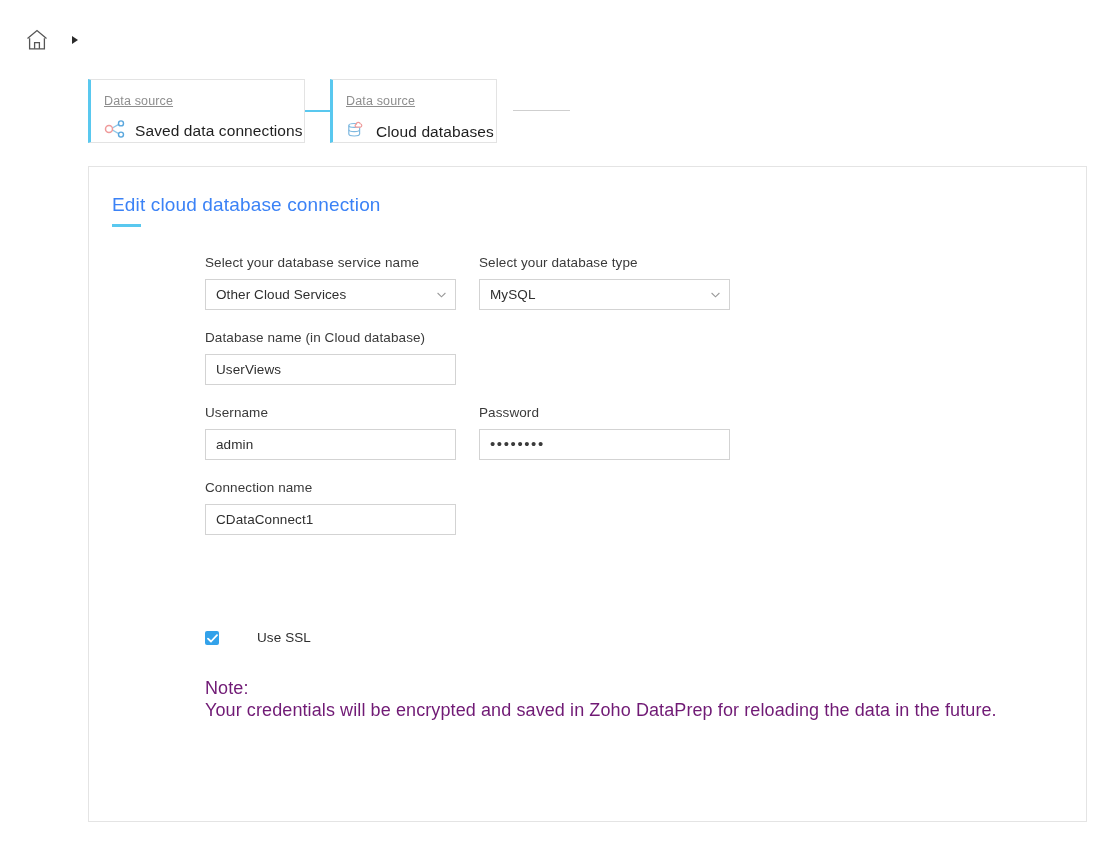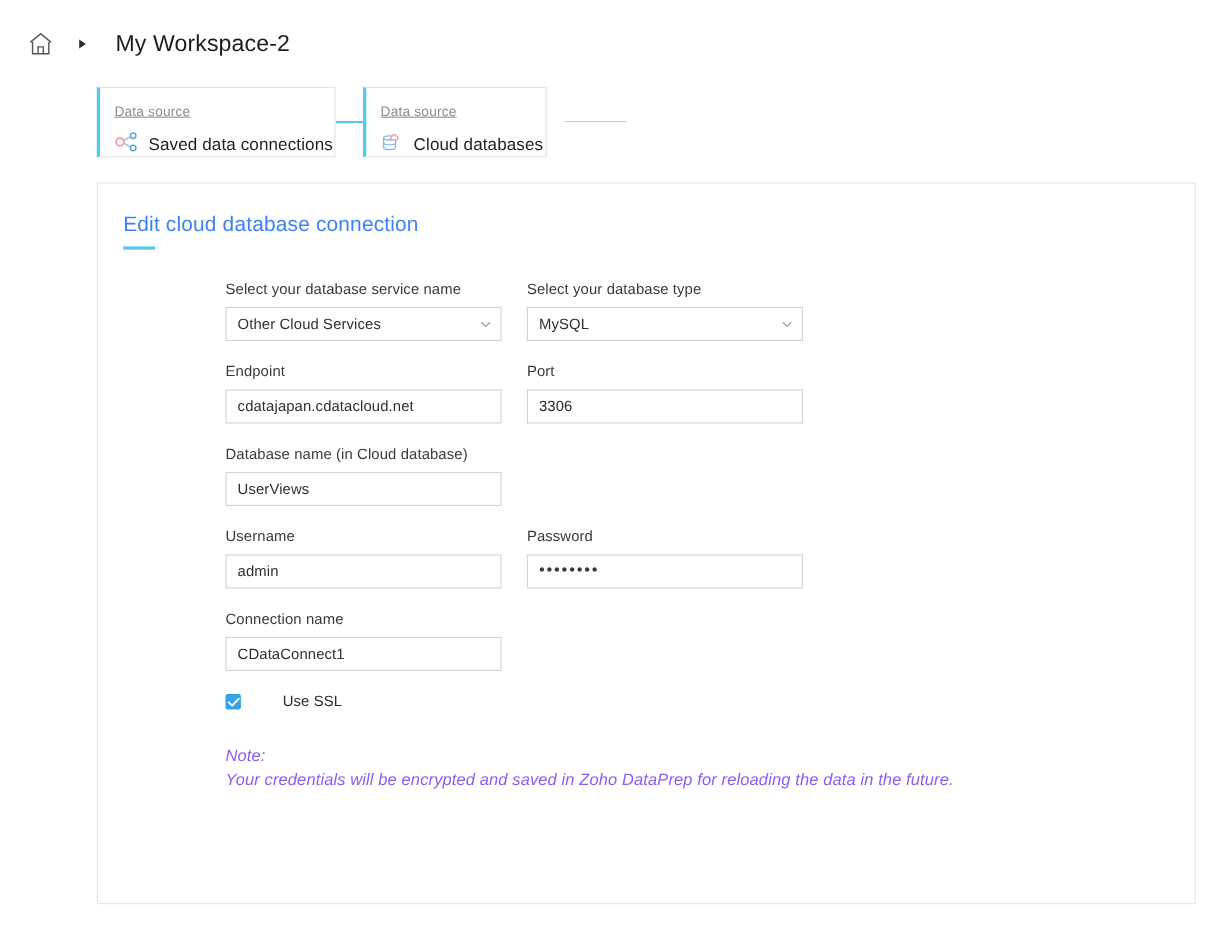--- a/index.html
+++ b/index.html
@@ -168,26 +168,25 @@
     font-size: 13.5px;
     color: #2e2e2e;
     letter-spacing: .1px;
     white-space: nowrap;
   }
 
   
   #note {
     position: absolute;
     left: 116px; top: 510px;
-    font-size: 15px;
-    color: #8b5cf6;
+    font-size: 18px;
+    color: #701a75;
     line-height: 22px;
     letter-spacing: .1px;
     white-space: nowrap;
-    font-style: italic;
   }
 
   
   #actions {
     position: absolute;
     left: 405px; top: 601px;
     display: flex;
     align-items: center;
   }
   .btn {
@@ -219,21 +218,20 @@
 
 <div id="breadcrumb">
   <span>
     <svg id="home-icon" viewBox="0 0 26 26" fill="none" stroke="#555" stroke-width="1.3">
       <path d="M3.5 11.5 L13 3.6 L22.5 11.5"></path>
       <path d="M5.6 11.2 V21.8 H20.4 V11.2"></path>
       <path d="M10.6 21.8 V15.6 H15.4 V21.8"></path>
     </svg>
   </span>
   <span id="crumb-sep"></span>
-  <span id="workspace-title">My Workspace-2</span>
 </div>
 
 <div id="flow">
 
   <div id="flow-connector"></div>
   <div id="flow-tail"></div>
 
   <div class="flow-card" id="card-saved">
     <div class="flow-kicker">Data source</div>
     <div class="flow-main">
@@ -287,34 +285,20 @@
         <div class="field-label">Select your database type</div>
         <div class="field-box">
           <span class="field-value">MySQL</span>
           <svg class="chev" viewBox="0 0 9 6" fill="none" stroke="#9a9a9a" stroke-width="1.1">
               <path d="M0.6 1 L4.5 4.8 L8.4 1"></path>
             </svg>
         </div>
       </div>
     </div>
 
-    <div class="row">
-      <div class="cell left">
-        <div class="field-label">Endpoint</div>
-        <div class="field-box">
-          <span class="field-value">cdatajapan.cdatacloud.net</span>
-        </div>
-      </div>
-      <div class="cell right">
-        <div class="field-label">Port</div>
-        <div class="field-box">
-          <span class="field-value">3306</span>
-        </div>
-      </div>
-    </div>
 
     <div class="row">
       <div class="cell left">
         <div class="field-label">Database name (in Cloud database)</div>
         <div class="field-box">
           <span class="field-value">UserViews</span>
         </div>
       </div>
     </div>
 

